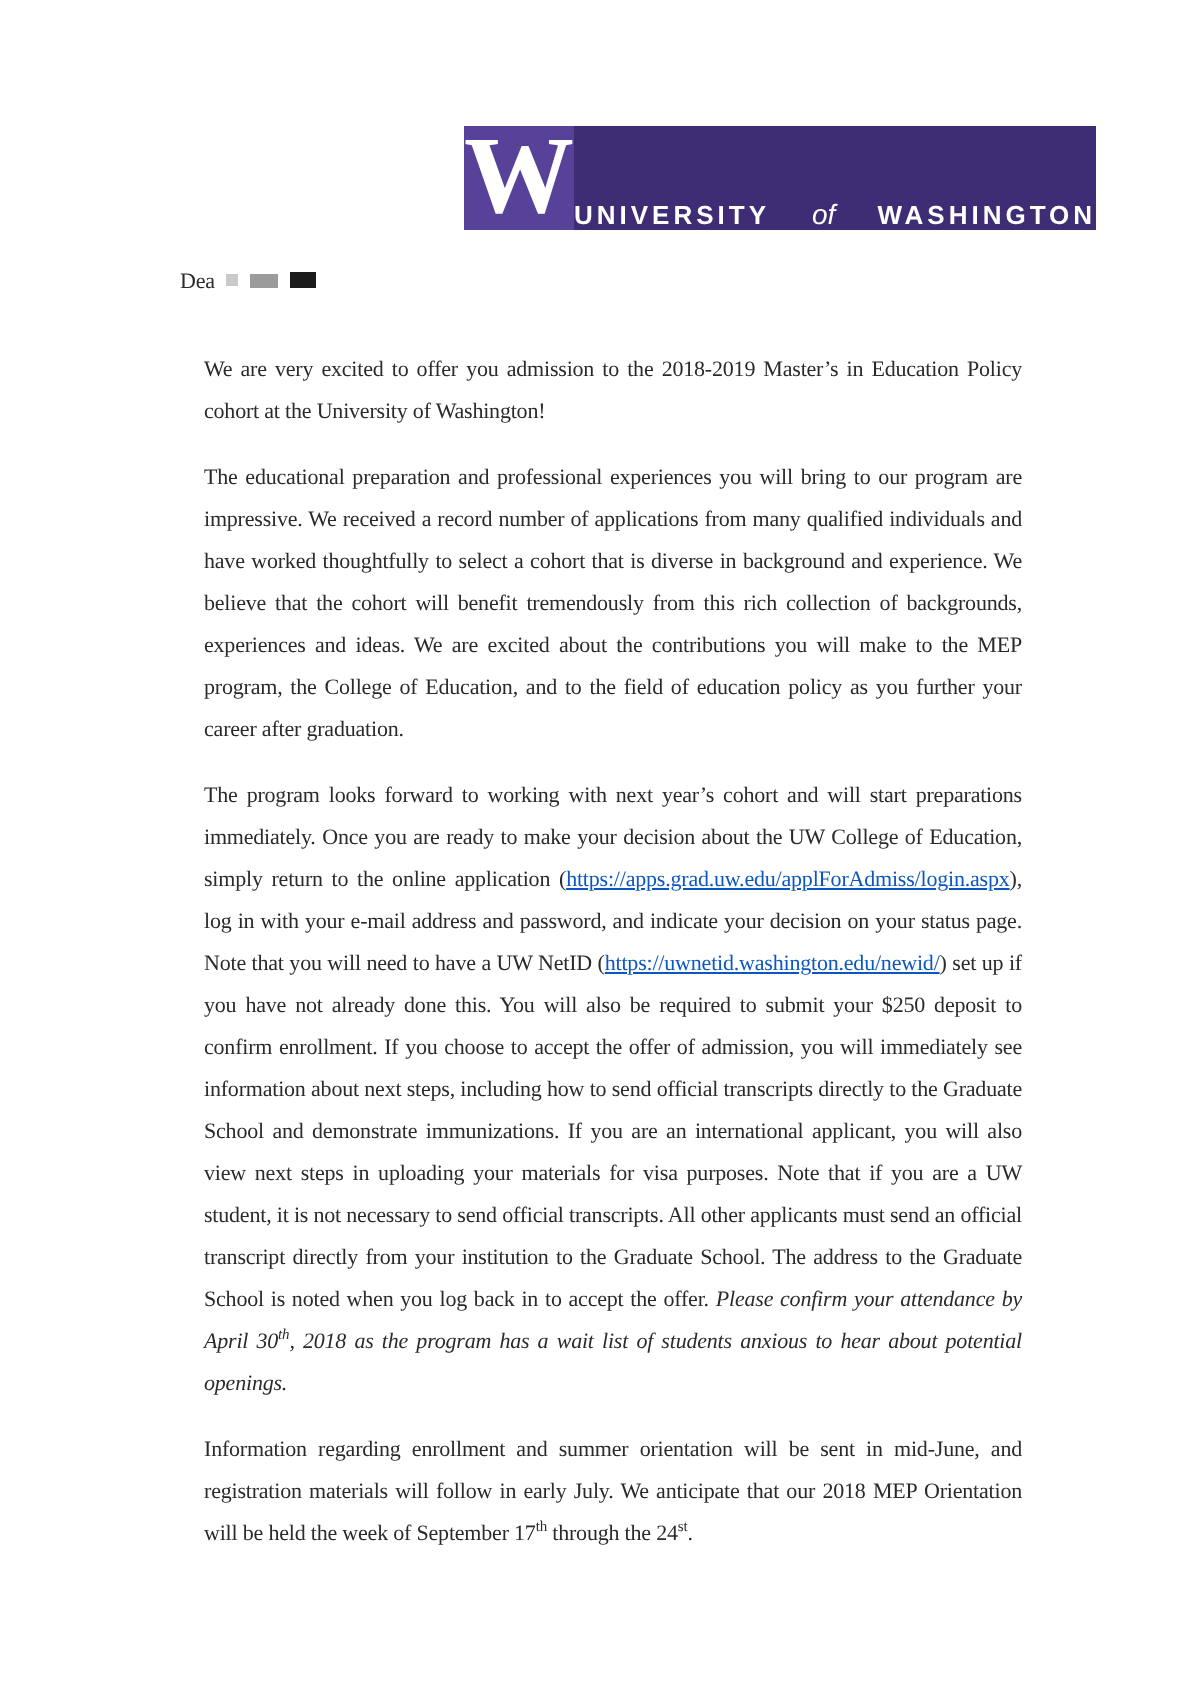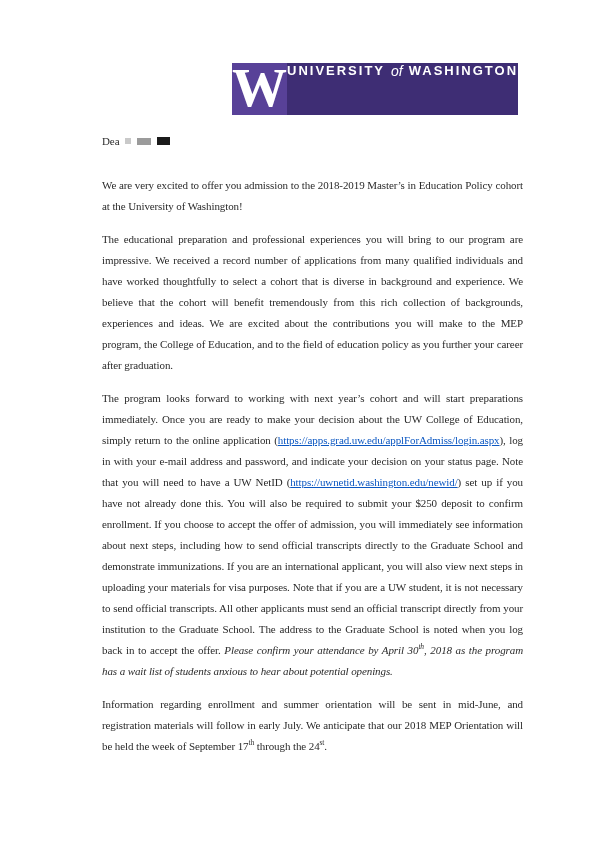--- a/index.html
+++ b/index.html
@@ -36,49 +36,49 @@
     font-weight: bold;
     font-size: 55px;
     line-height: 1;
     transform: translateY(-2px);
   }
   .logo-text {
     flex: 1;
     background: #3e2d74;
     color: #ffffff;
     display: flex;
-    align-items: flex-start;
+    align-items: flex-end;
     justify-content: center;
-    gap: 6px;
+    gap: 21px;
     font-family: "Liberation Sans", sans-serif;
     font-weight: bold;
     font-size: 13px;
     letter-spacing: 2px;
     white-space: nowrap;
   }
   .logo-text .of {
     font-family: Liberation Sans, sans-serif;
     font-style: italic;
     font-weight: normal;
     font-size: 14px;
     letter-spacing: 0;
   }
 
   
   .letter {
     position: absolute;
-    left: 102px;
+    left: 90px;
     top: 131px;
     width: 421px;
     font-size: 11px;
     line-height: 21px;
     letter-spacing: -0.1px;
     text-align: justify;
   }
-  .letter p { margin: 0 0 12px 0; }
+  .letter p { margin: 0 0 12px 12px; }
   .greeting { text-align: left; margin: 0 0 23px 0 !important; }
   .redaction {
     display: inline-block;
     vertical-align: middle;
     margin-left: 6px;
     position: relative;
     top: -1px;
   }
   .it { font-style: italic; }
   sup {

